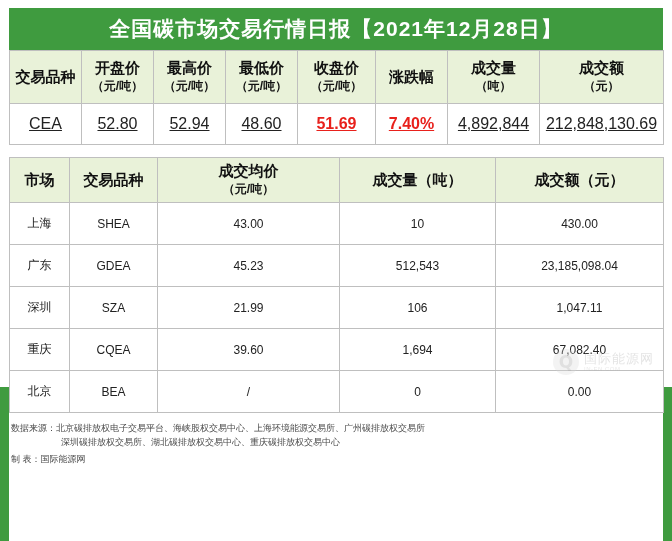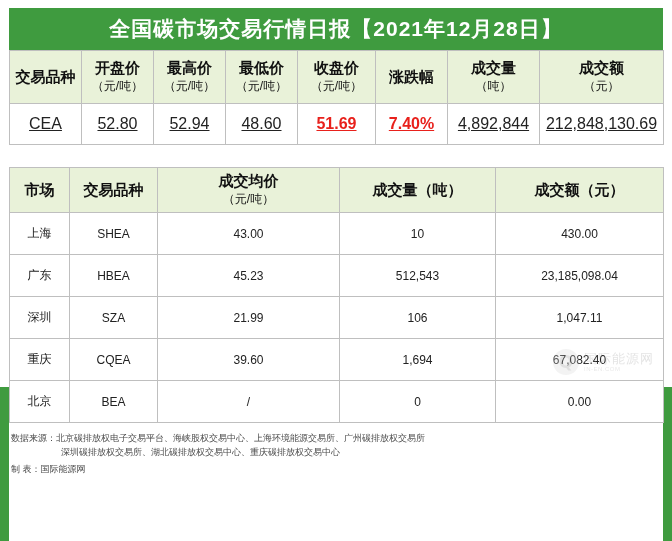--- a/index.html
+++ b/index.html
@@ -85,21 +85,21 @@
   }
   .mkt-row td {
     height: 41px;
     font-size: 12px;
   }
   .two-line {
     line-height: 1.25;
   }
   .unit {
     font-size: 12px;
-    font-weight: normal;
+    font-weight: bold;
   }
   .footer {
     margin-top: 9px;
     font-size: 9px;
     color: #4a4a4a;
     line-height: 1.55;
     padding-left: 2px;
   }
   .footer .ind {
     padding-left: 50px;
@@ -208,21 +208,21 @@
       <td>52.94</td>
       <td>48.60</td>
       <td class="red">51.69</td>
       <td class="red">7.40%</td>
       <td>4,892,844</td>
       <td>212,848,130.69</td>
     </tr>
   </tbody>
     </table>
 
-  <table style="margin-top:22px;">
+  <table style="margin-top:12px;">
     <colgroup>
       <col style="width:60px">
       <col style="width:88px">
       <col style="width:182px">
       <col style="width:156px">
       <col style="width:168px">
     </colgroup>
     <tbody>
         <tr>
       <th class="hdr" style="height:44px;">
@@ -245,21 +245,21 @@
 
     <tr class="mkt-row">
       <td>上海</td>
       <td>SHEA</td>
       <td>43.00</td>
       <td>10</td>
       <td>430.00</td>
     </tr>
     <tr class="mkt-row">
       <td>广东</td>
-      <td>HBEA</td>
+      <td>GDEA</td>
       <td>45.23</td>
       <td>512,543</td>
       <td>23,185,098.04</td>
     </tr>
     <tr class="mkt-row">
       <td>深圳</td>
       <td>SZA</td>
       <td>21.99</td>
       <td>106</td>
       <td>1,047.11</td>

